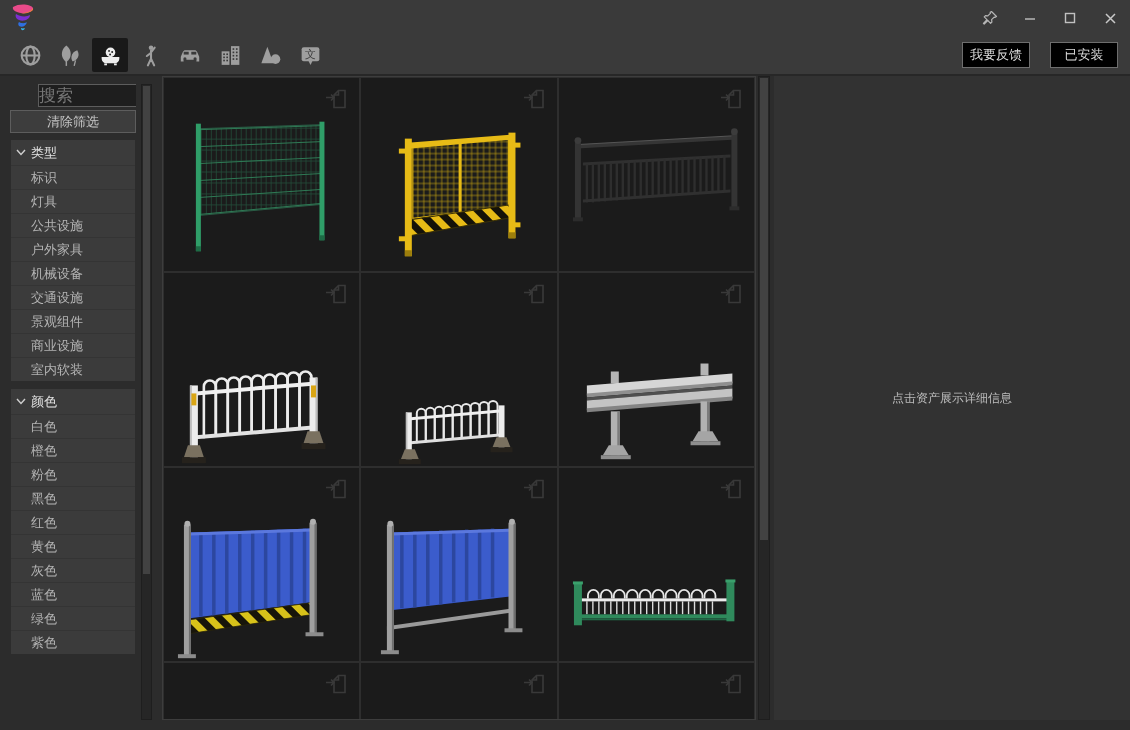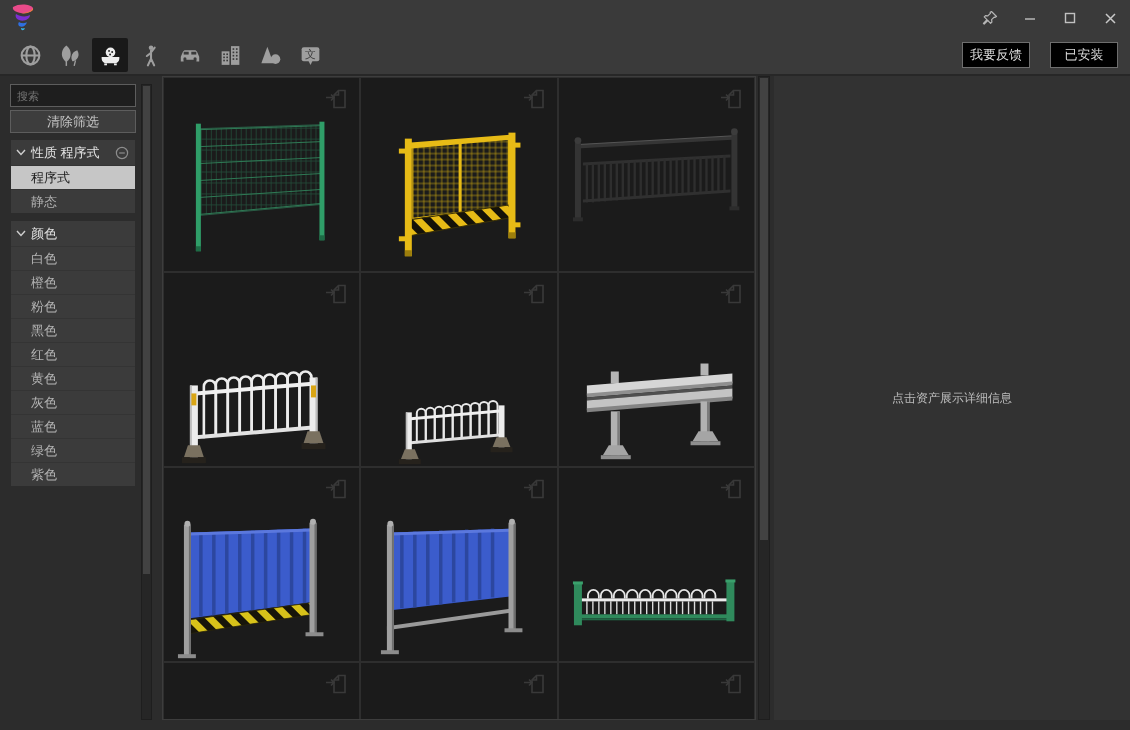--- a/index.html
+++ b/index.html
@@ -21,21 +21,21 @@
   .tool-btn svg { display:block; }
   .toolbar-spacer { flex:1; }
   .tb-btn { height:26px; width:68px; margin-left:20px; background:#000000; border:1px solid #6e6e6e; color:#dcdcdc; font-size:13px; font-family:inherit; cursor:pointer; }
 
   
   .content { display:flex; height:644px; }
 
   
   .sidebar { width:158px; display:flex; padding:8px 0 0 10px; }
   .sidebar-main { width:126px; display:flex; flex-direction:column; overflow:hidden; }
-  .search-input { height:23px; background:#1e1e1e; border:1px solid #5d5d5d; color:#9d9d9d; font-size:11px; font-family:inherit; padding:0 6px; width:100%; }
+  .search-input { height:23px; background:#1e1e1e; border:1px solid #5d5d5d; color:#9d9d9d; font-size:17px; font-family:inherit; padding:0 0; width:100%;margin-left:28px; }
   .clear-btn { margin-top:3px; height:23px; background:#3d3d3d; border:1px solid #5d5d5d; color:#c8c8c8; font-size:13px; font-family:inherit; cursor:pointer; width:100%; }
   .filter-sections { margin-top:6px; flex:1; overflow:hidden; }
   .section { background:#3b3b3b; border:1px solid #2c2c2c; margin-bottom:6px; }
   .section-header { height:25px; display:flex; align-items:center; padding:0 6px 0 5px; color:#e2e2e2; font-size:13px; cursor:pointer; }
   .section-header .chev { margin-right:5px; display:flex; }
   .section-clear { margin-left:auto; display:flex; cursor:pointer; }
   .item { height:24px; line-height:23px; padding-left:20px; color:#b4b4b4; font-size:13px; border-top:1px solid #343434; cursor:pointer; }
   .item.selected { background:#c6c6c6; color:#1d1d1d; }
 
   
@@ -174,39 +174,40 @@
 
 <div class="content">
 
   <div class="sidebar">
     <div class="sidebar-main">
       <input class="search-input" type="text" placeholder="搜索" style="">
       <button class="clear-btn">清除筛选</button>
 
       <div class="filter-sections">
 
-
         <div class="section">
           <div class="section-header">
             <span class="chev">
               <svg width="10" height="7" viewBox="0 0 10 7">
                   <path d="M1 1 L5 5.5 L9 1" fill="none" stroke="#cfcfcf" stroke-width="1.4"></path>
                 </svg>
             </span>
-            <span>性质 程序式</span>
-            <span class="section-clear">
-              <svg width="14" height="14" viewBox="0 0 14 14">
-                  <circle cx="7" cy="7" r="5.6" fill="none" stroke="#8d8d8d" stroke-width="1.2"></circle>
-                  <line x1="4.2" y1="7" x2="9.8" y2="7" stroke="#8d8d8d" stroke-width="1.2"></line>
-                </svg>
-            </span>
+            <span>类型</span>
           </div>
-          <div class="item selected">程序式</div>
-          <div class="item">静态</div>
+          <div class="item">标识</div>
+          <div class="item">灯具</div>
+          <div class="item">公共设施</div>
+          <div class="item">户外家具</div>
+          <div class="item">机械设备</div>
+          <div class="item">交通设施</div>
+          <div class="item">景观组件</div>
+          <div class="item">商业设施</div>
+          <div class="item">室内软装</div>
         </div>
+
 
         <div class="section">
           <div class="section-header">
             <span class="chev">
               <svg width="10" height="7" viewBox="0 0 10 7">
                   <path d="M1 1 L5 5.5 L9 1" fill="none" stroke="#cfcfcf" stroke-width="1.4"></path>
                 </svg>
             </span>
             <span>颜色</span>
           </div>

